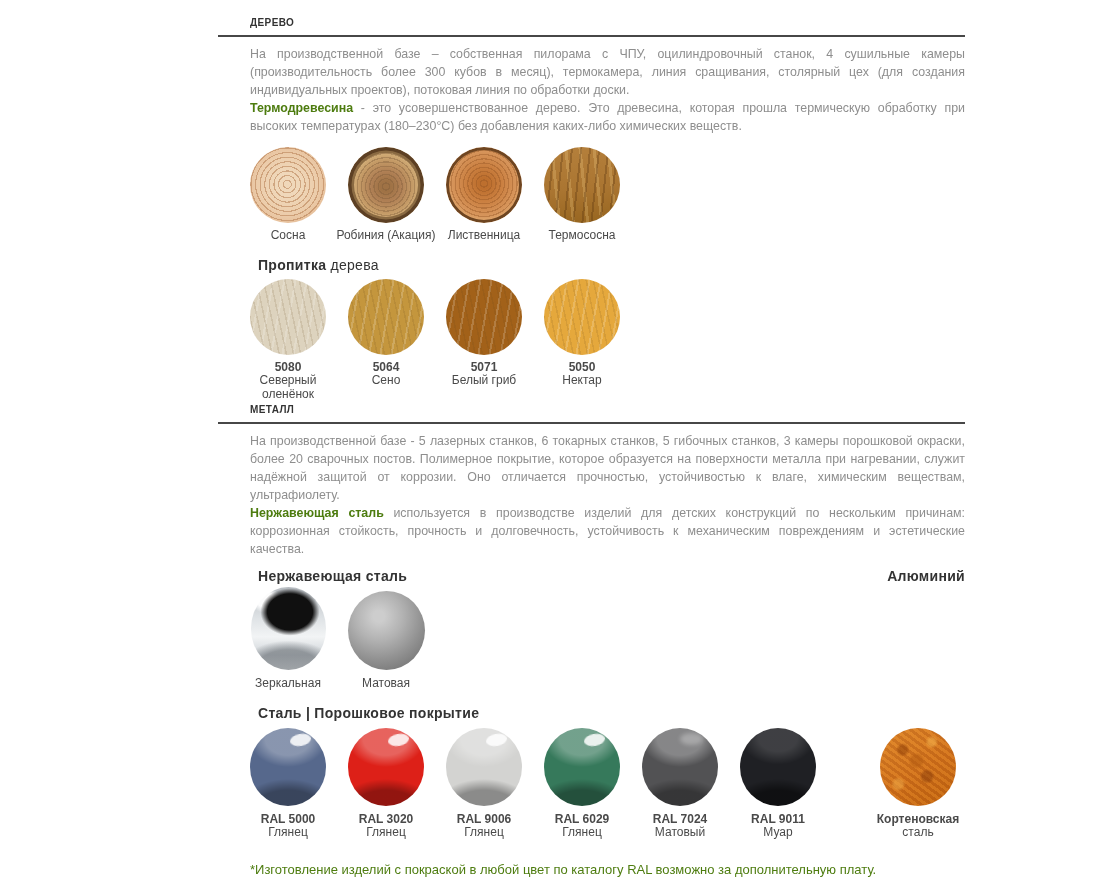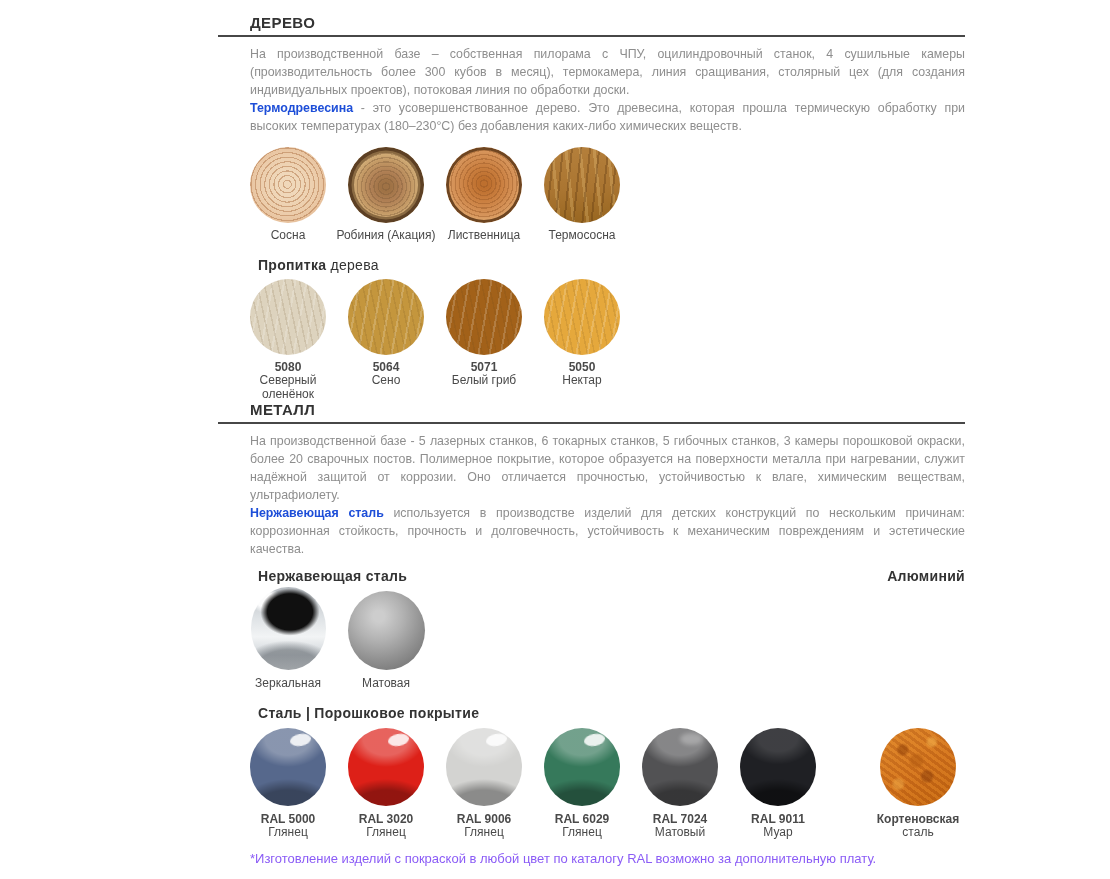--- a/index.html
+++ b/index.html
@@ -3,25 +3,25 @@
 <meta charset="utf-8">
 <style>
   * { box-sizing: border-box; }
   html,body { margin:0; padding:0; }
   body {
     width:1110px; height:879px; background:#ffffff; overflow:hidden;
     font-family:"Liberation Sans","DejaVu Sans",sans-serif;
   }
   .content { margin-left:250px; width:715px; padding-top:14px; }
 
-  h2.sec-title { margin:0; font-size:15px; line-height:18px; font-weight:700; color:#333; letter-spacing:.4px; }
+  h2.sec-title { margin:0; font-size:10px; line-height:18px; font-weight:700; color:#333; letter-spacing:.4px; }
   .rule { height:2px; background:#474747; margin:3px 0 8px -32px; width:747px; }
 
   p.body { margin:0; font-size:12.4px; line-height:18px; text-align:justify; color:#8e8e8e; }
-  p.body b { color:#1d4ed8; font-weight:700; }
+  p.body b { color:#4d7c0f; font-weight:700; }
 
   h3.sub { margin:14px 0 0; font-size:14px; line-height:16px; font-weight:400; color:#333; letter-spacing:.3px;padding-left:8px; }
   h3.sub .lead { font-weight:700; }
 
   .swatch-row { display:flex; align-items:flex-start; }
   .cell { flex:0 0 auto; width:76px; margin-right:22px; display:flex; flex-direction:column; align-items:center; }
   .lbl { margin-top:6px; width:112px; margin-left:-18px; margin-right:-18px;
          font-size:12px; line-height:13.5px; color:#4a4a4a; text-align:center; }
   .lbl .code { font-weight:700; }
   .lbl .code.regular { font-weight:700; }
@@ -87,21 +87,21 @@
   .row-wood { margin-top:12px; }
   .row-stain { margin-top:6px; }
   .metal-heads { display:flex; justify-content:space-between; align-items:baseline; margin-top:10px; }
   .metal-heads h3 { margin:0; }
   .row-stainless { margin-top:3px; align-items:flex-end; }
   .spacer { flex:1 1 auto; }
   .row-powder { margin-top:7px; align-items:flex-end; }
   .cell-corten { margin-left:42px; }
   .row-stainless .lbl, .row-powder .lbl { margin-top:7px; }
   .metal-title { margin-top:18px; }
-  .footnote { margin:11px 0 0; font-size:13px; line-height:16px; color:#8b5cf6; }
+  .footnote { margin:22px 0 0; font-size:13px; line-height:16px; color:#4d7c0f; }
 </style>
 </head>
 <body>
 
 <div class="content">
 
   <section>
     <h2 class="sec-title">ДЕРЕВО</h2>
     <div class="rule"></div>
 

